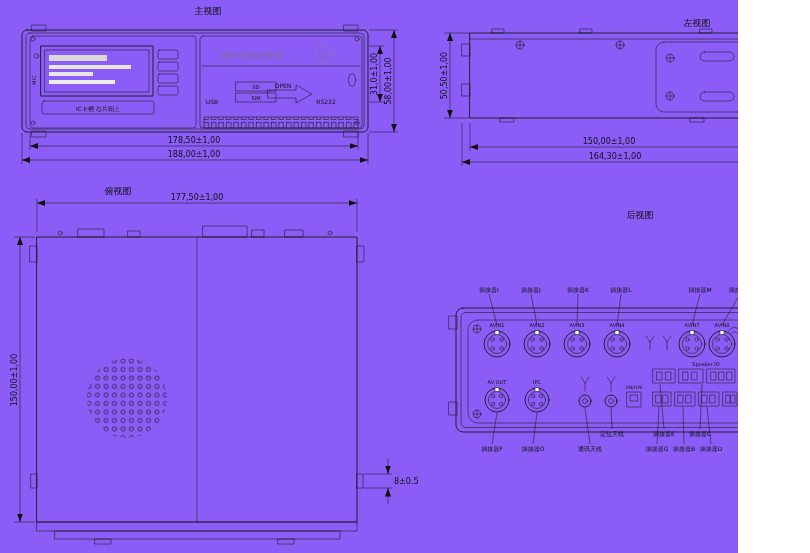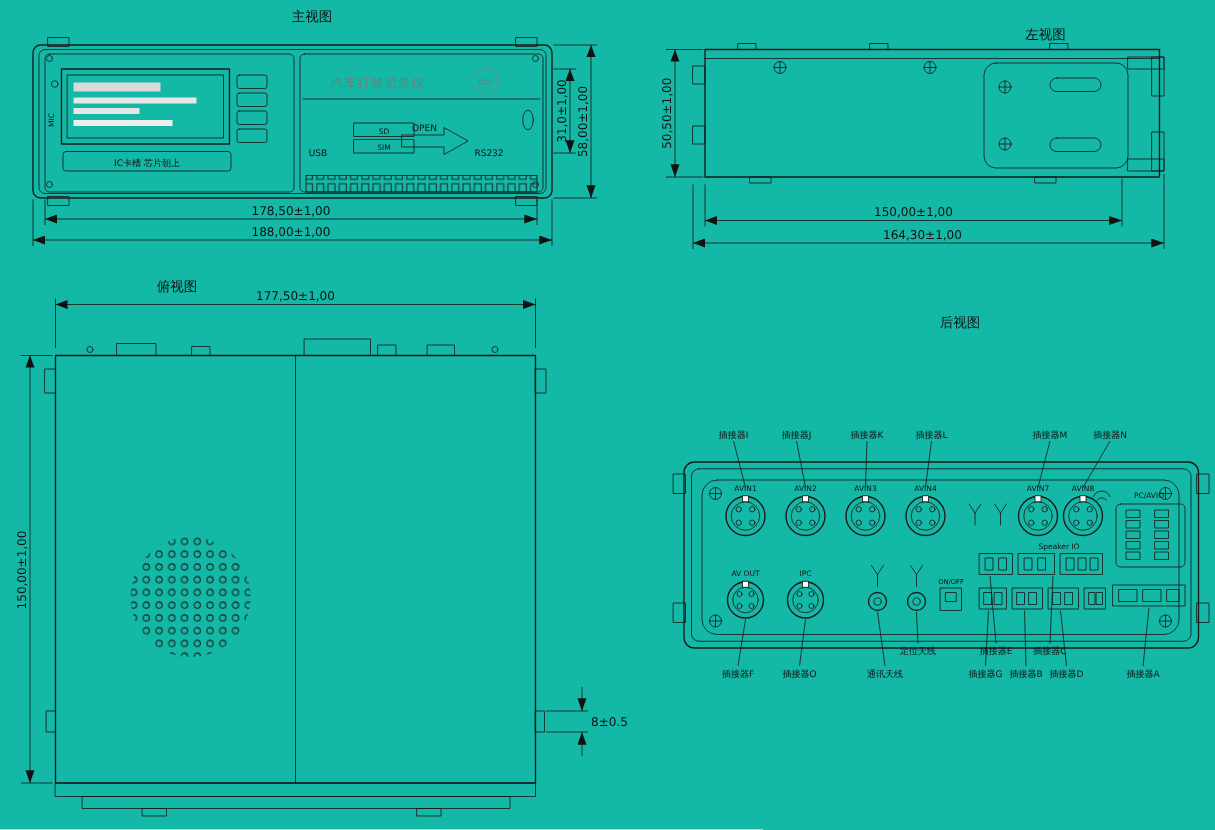--- a/index.html
+++ b/index.html
@@ -1,16 +1,16 @@
 <!DOCTYPE html>
 <html><head>
 <meta charset="utf-8">
 <style>
   html,body{margin:0;padding:0;background:#fff}
-  .stage{position:relative;width:810px;height:553px;background:#14b8a6;overflow:hidden;
+  .stage{position:relative;width:738px;height:553px;background:#8b5cf6;overflow:hidden;
          font-family:"DejaVu Sans","Liberation Sans",sans-serif}
   .stage svg{position:absolute;left:0;top:0}
   .ln{fill:none;stroke:#1a1a1a;stroke-width:.9;stroke-linejoin:round;stroke-linecap:round}
   .thin{stroke-width:.55}
   .dim{fill:none;stroke:#1a1a1a;stroke-width:.55}
   text{fill:#111;font-family:"DejaVu Sans","Liberation Sans",sans-serif}
   .t9{font-size:9px}.t8{font-size:8px}.t6{font-size:6px}.t5{font-size:5px}.t45{font-size:4.5px}
   .mid{text-anchor:middle}
   .grey{fill:#777}
   .greyln{stroke:#888}

